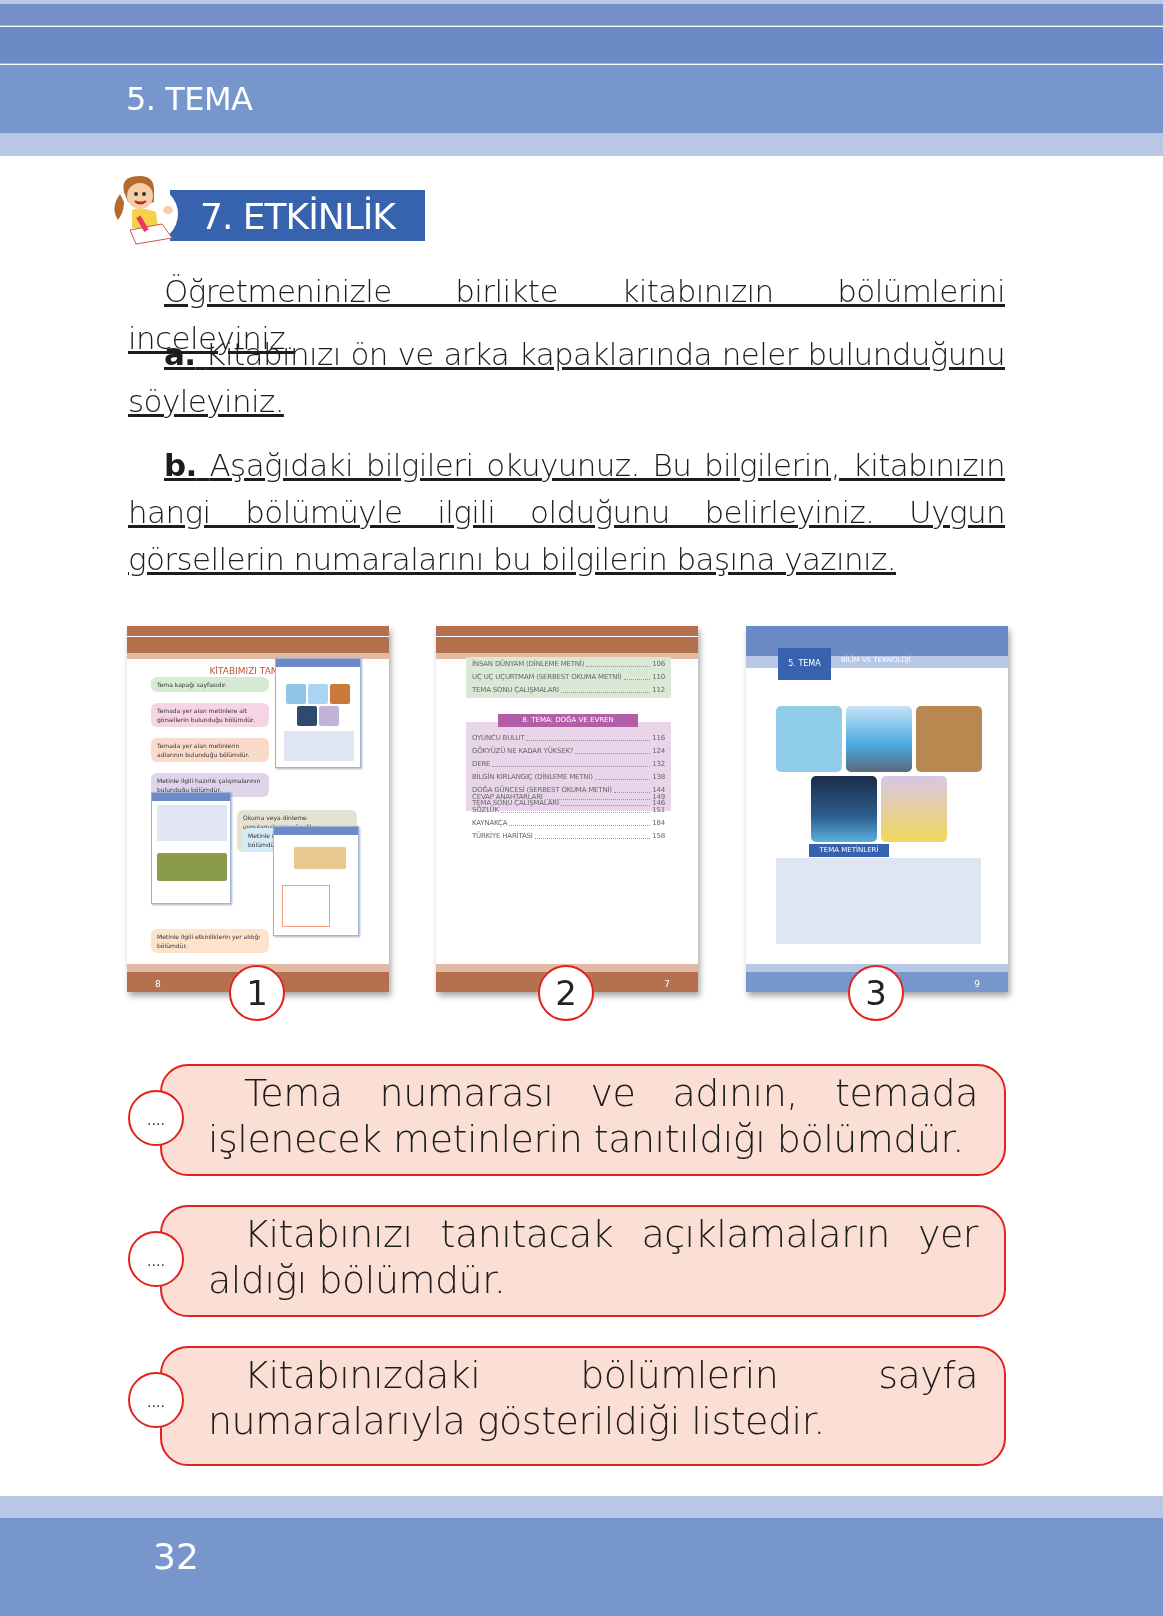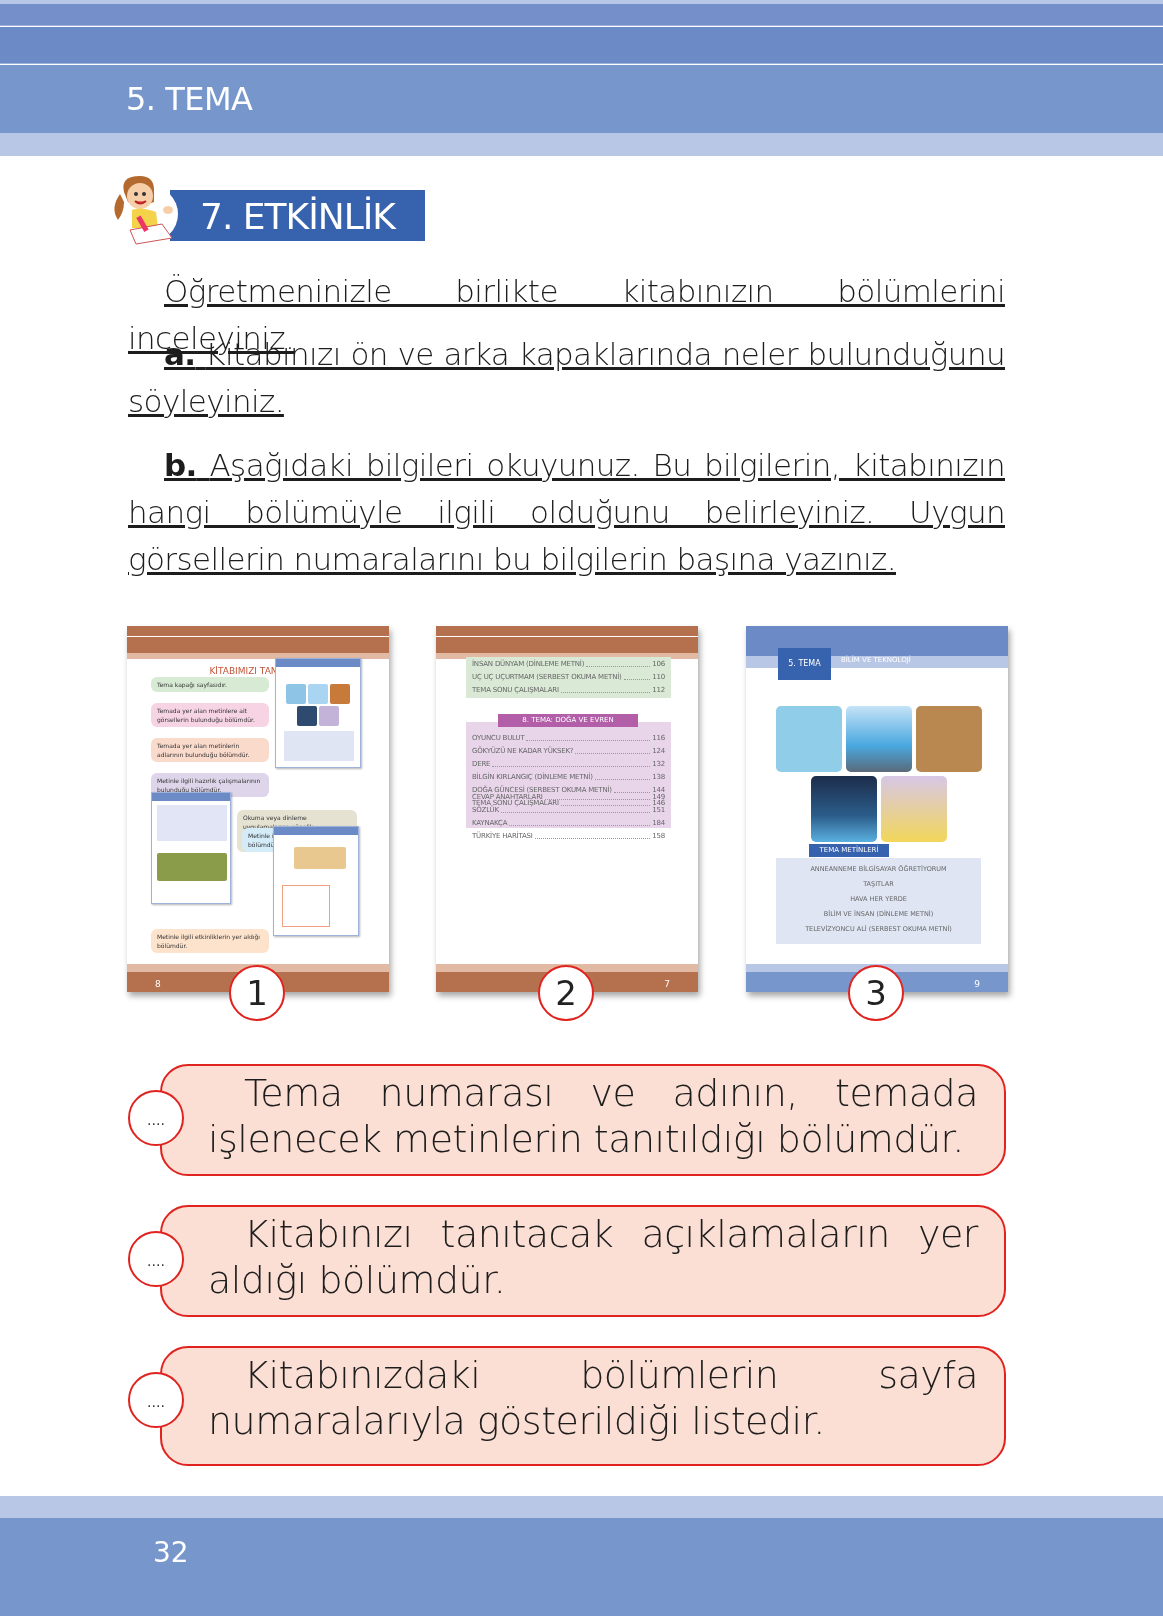--- a/index.html
+++ b/index.html
@@ -42,21 +42,21 @@
   .t1-box { position: absolute; border-radius: 6px; font-size: 6px; padding: 3px 6px; line-height: 9px; color: #333; }
   .mini-page { position: absolute; background: #fff; border: 1px solid #9fb2dc; box-shadow: 1px 1px 2px rgba(0,0,0,0.3); }
   .mini-page .mh { height: 8px; background: #6c8ac6; }
   .mini-img { position: absolute; border-radius: 2px; }
 
   
   .toc-row { display: flex; justify-content: space-between; font-size: 7px; color: #666; line-height: 13px; letter-spacing: -0.2px; }
   .toc-row .dots { flex: 1; border-bottom: 1px dotted #999; margin: 0 2px 4px 2px; }
   .toc-green { position: absolute; left: 30px; top: 31px; width: 205px; background: #d9e9d6; padding: 1px 6px; }
   .toc-purple-hdr { position: absolute; left: 62px; top: 88px; width: 140px; height: 13px; background: #b25ea9; color: #fff; font-size: 7px; text-align: center; line-height: 13px; z-index: 2; }
-  .toc-purple { position: absolute; left: 30px; top: 96px; width: 205px; background: #e8d5ea; padding: 10px 6px 18px 6px; }
+  .toc-purple { position: absolute; left: 30px; top: 96px; width: 205px; background: #e8d5ea; padding: 10px 6px 1px 6px; }
   .toc-plain { position: absolute; left: 30px; top: 165px; width: 205px; padding: 0 6px; }
 
   
   .t3-hdr { position: absolute; left: 0; top: 0; width: 100%; height: 30px; background: #6c8ac6; }
   .t3-hdr2 { position: absolute; left: 0; top: 30px; width: 100%; height: 12px; background: #b9c7e6; }
   .t3-tema { position: absolute; left: 32px; top: 22px; width: 53px; height: 32px; background: #3762ae; color: #fff; font-size: 8px; line-height: 32px; text-align: center; }
   .t3-sub { position: absolute; left: 95px; top: 30px; color: #fff; font-size: 7px; }
   .t3-meta { position: absolute; left: 30px; top: 232px; width: 205px; height: 86px; background: #dfe5f3; }
   .t3-meta-hdr { position: absolute; left: 63px; top: 218px; width: 80px; height: 13px; background: #3762ae; color: #fff; font-size: 7px; line-height: 13px; text-align: center; z-index: 2; }
   .t3-list { position: absolute; left: 30px; top: 236px; width: 205px; text-align: center; }
@@ -67,21 +67,21 @@
   
   .answer { position: absolute; left: 160px; width: 846px; background: #fcdfd4; border: 2px solid #e0231f; border-radius: 28px;
             font-size: 38px; line-height: 46px; padding: 4px 26px 6px 46px; color: #1d1d1d; letter-spacing: -0.5px; font-weight: 300; }
   .answer .txt { text-indent: 36px; text-align: justify; }
   .slot { position: absolute; left: 128px; width: 56px; height: 56px; border: 2px solid #e0231f; border-radius: 50%; background: #fff;
           text-align: center; font-size: 14px; line-height: 56px; color: #333; }
 
   
   .ftr-band1 { position: absolute; left: 0; top: 1496px; width: 1163px; height: 22px; background: #b9c7e6; }
   .ftr-band2 { position: absolute; left: 0; top: 1518px; width: 1163px; height: 98px; background: #7796cc; }
-  .page-no { position: absolute; left: 153px; top: 1536px; font-size: 28px; color: #fff; }
+  .page-no { position: absolute; left: 153px; top: 1536px; font-size: 36px; color: #fff; }
 </style>
 </head>
 <body>
 
 <div class="hdr-top"></div>
 <div class="hdr-band1"></div>
 <div class="hdr-band2"></div>
 <div class="hdr-band3"></div>
 <div class="hdr-band4"></div>
 <div class="tema-title">5. TEMA</div>
@@ -238,27 +238,20 @@
     <div class="t3-hdr2"></div>
   <div class="t3-tema">5. TEMA</div>
   <div class="t3-sub">BİLİM VE TEKNOLOJİ</div>
   <div class="mini-img" style="left:30px;top:80px;width:66px;height:66px;background:#8fcde8;border-radius:5px;"></div>
   <div class="mini-img" style="left:100px;top:80px;width:66px;height:66px;background:linear-gradient(#c5e3f7,#4aa8e0 60%,#5a6a7a);border-radius:5px;"></div>
   <div class="mini-img" style="left:170px;top:80px;width:66px;height:66px;background:#b98850;border-radius:5px;"></div>
   <div class="mini-img" style="left:65px;top:150px;width:66px;height:66px;background:linear-gradient(#1c2c4a,#2b5d8a 60%,#5ab0e0);border-radius:5px;"></div>
   <div class="mini-img" style="left:135px;top:150px;width:66px;height:66px;background:linear-gradient(#d7c7e6,#f2d65a);border-radius:5px;"></div>
   <div class="t3-meta"></div>
   <div class="t3-meta-hdr">TEMA METİNLERİ</div>
-  <div class="t3-list">
-    <div>ANNEANNEME BİLGİSAYAR ÖĞRETİYORUM</div>
-    <div>TAŞITLAR</div>
-    <div>HAVA HER YERDE</div>
-    <div>BİLİM VE İNSAN (DİNLEME METNİ)</div>
-    <div>TELEVİZYONCU ALİ (SERBEST OKUMA METNİ)</div>
-  </div>
   <div class="t3-bbar1"></div>
     <div class="t3-bbar2"></div>
   <div class="pnum" style="right:28px;">9</div>
 </div>
 <div class="circle" style="left:848px;">3</div>
 
 <div class="answer" style="top:1064px;height:112px;">
   <div class="txt">Tema numarası ve adının, temada işlenecek metinlerin tanıtıldığı bölümdür.</div>
 </div>
 <div class="slot" style="top:1090px;">....</div>

